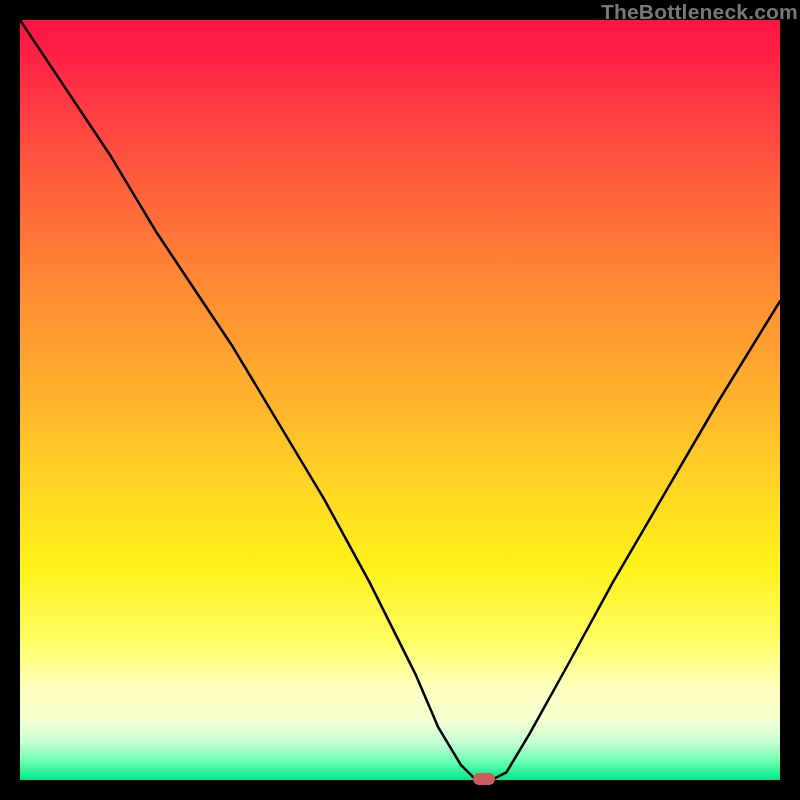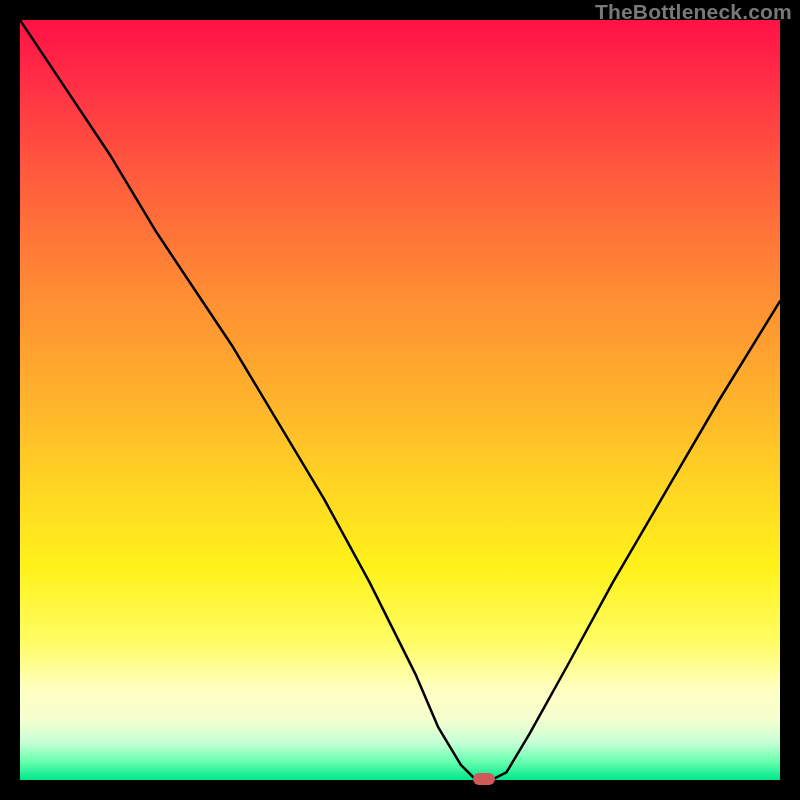--- a/index.html
+++ b/index.html
@@ -48,21 +48,21 @@
   .curve-svg {
     position: absolute;
     left: 0;
     top: 0;
     width: 760px;
     height: 760px;
   }
   .watermark {
     position: absolute;
     top: 0px;
-    right: 8px;
+    right: 2px;
     font-family: Arial, Helvetica, sans-serif;
     font-weight: bold;
     font-size: 21px;
     color: #77787a;
     letter-spacing: 0.2px;
   }
   .marker {
     position: absolute;
     width: 22px;
     height: 12px;

